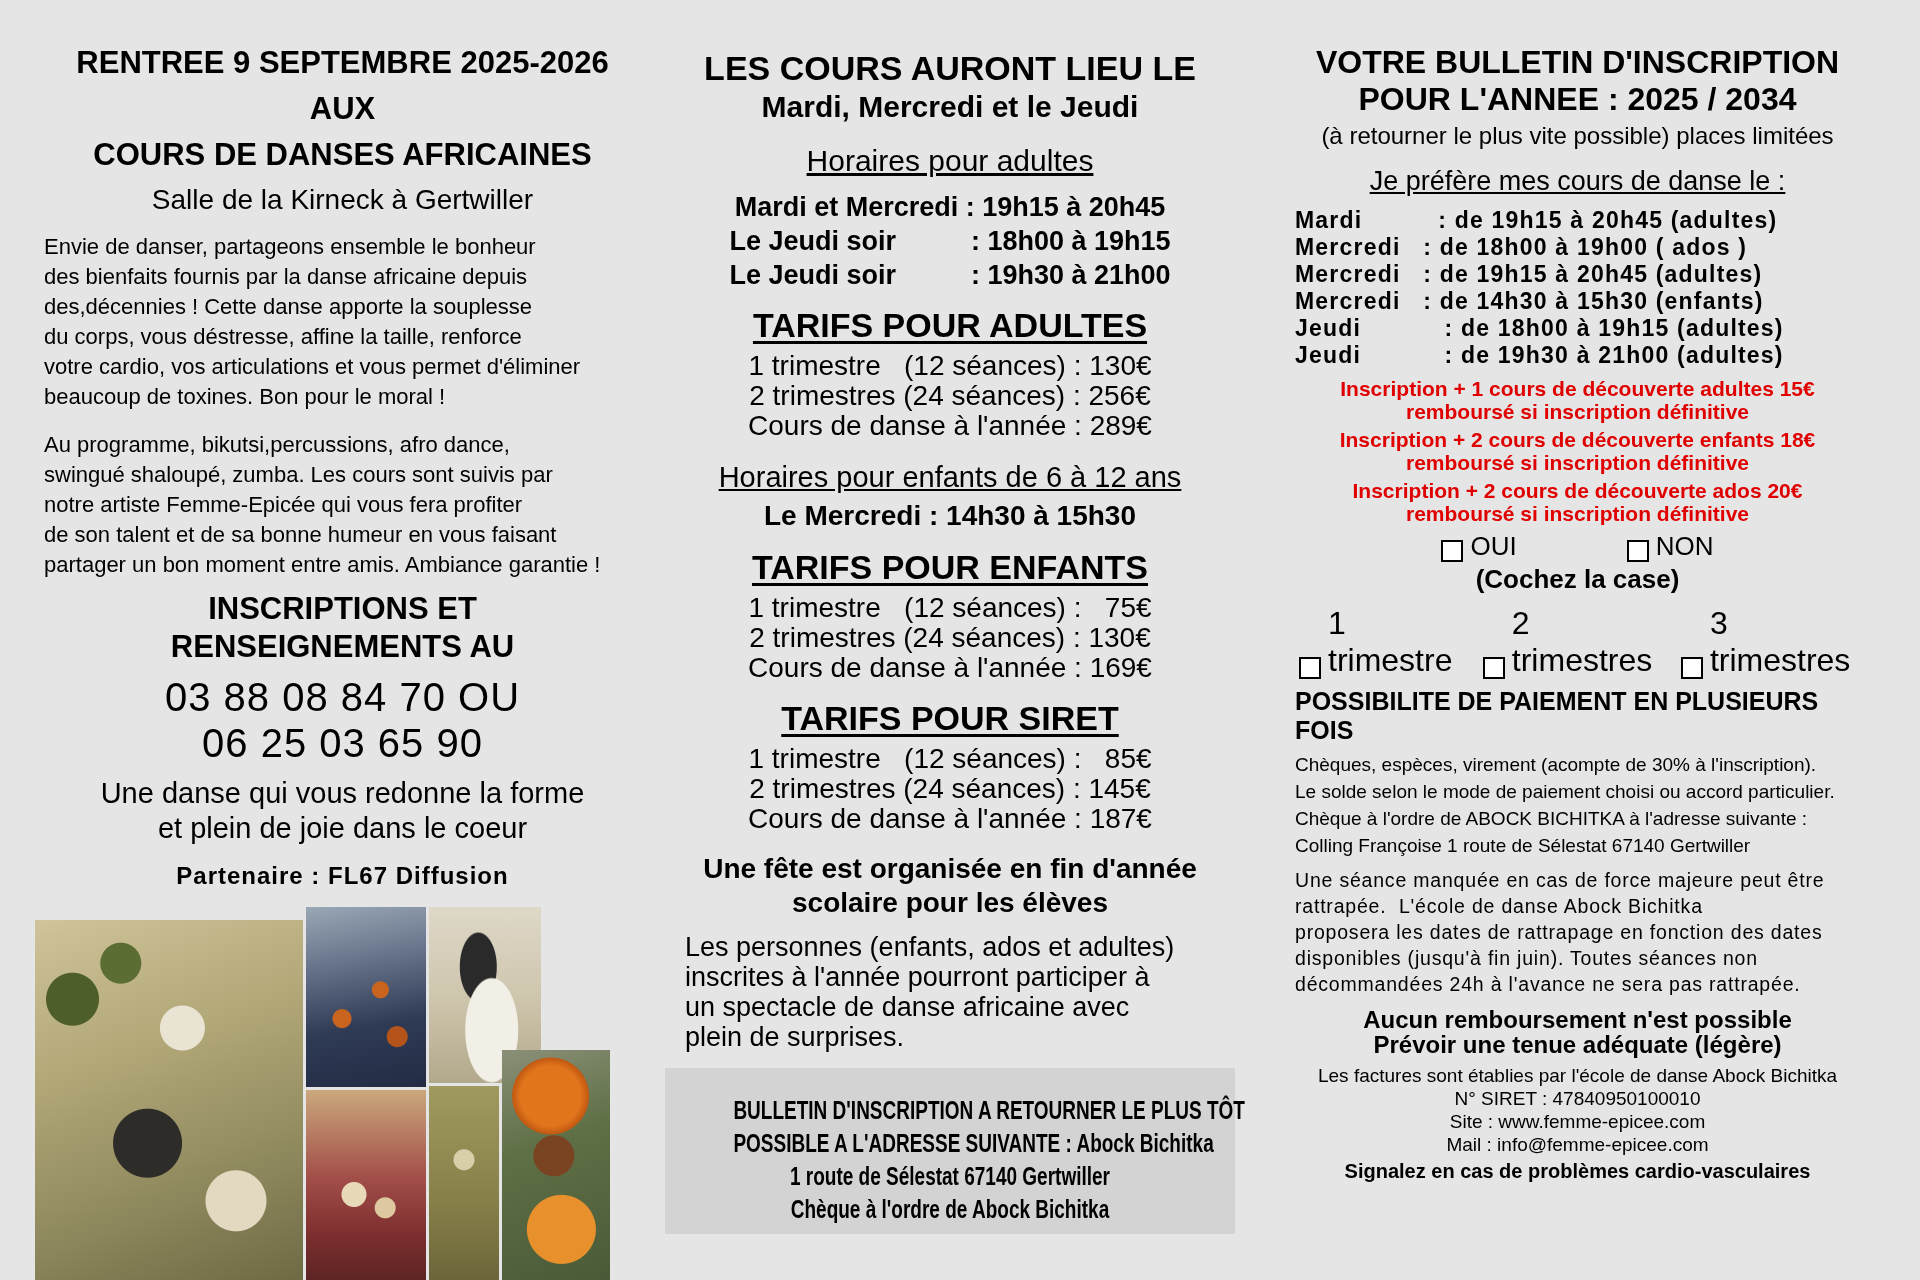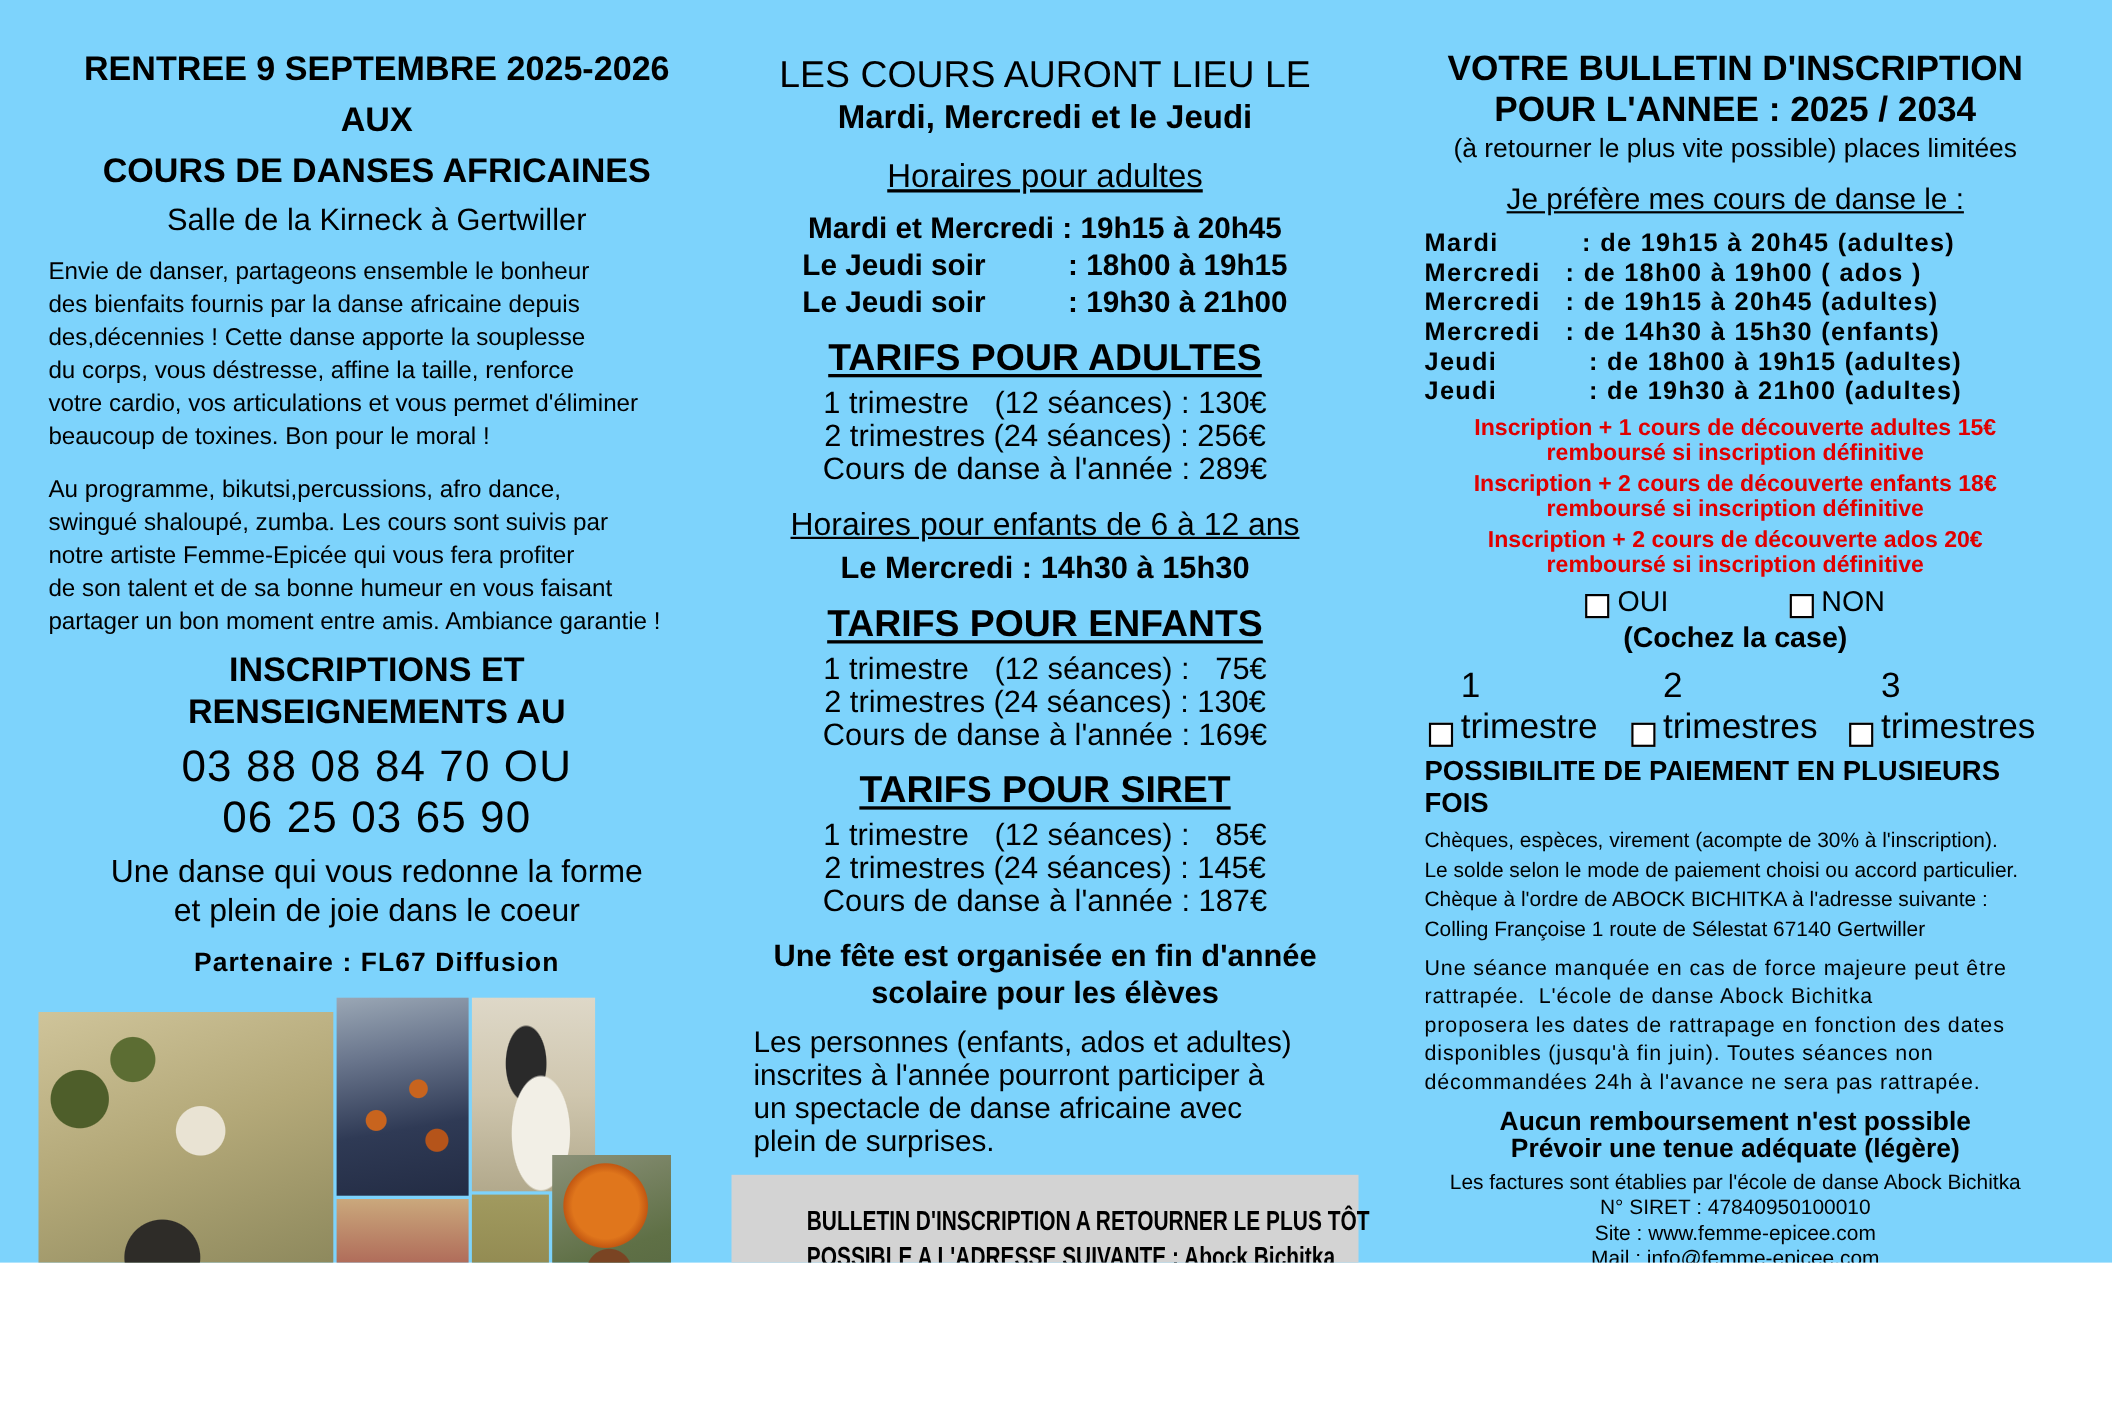--- a/index.html
+++ b/index.html
@@ -1,16 +1,16 @@
 <!DOCTYPE html>
 <html><head>
 <meta charset="utf-8">
 <style>
   html,body{margin:0;padding:0;background:#fff;}
-  #page{position:relative;width:1920px;height:1148px;background:#7dd3fc;overflow:hidden;
+  #page{position:relative;width:1920px;height:1280px;background:#e5e5e5;overflow:hidden;
         font-family:"Liberation Sans","DejaVu Sans",sans-serif;color:#000;}
   .abs{position:absolute;}
   .u{text-decoration:underline;}
   .u2{text-decoration:underline;text-decoration-thickness:3px;text-underline-offset:4px;}
   .pre{white-space:pre-wrap;}
   .nw{white-space:pre;}
 
   
   #col-left{left:30px;top:40px;width:625px;}
   .l-title{font-size:31px;font-weight:700;line-height:46px;text-align:center;}
@@ -56,21 +56,21 @@
       linear-gradient(180deg,#a19a5f 0%,#877f48 60%,#6c653a 100%);}
   .ph-d{left:467px;top:145px;width:108px;height:230px;
     background:
       radial-gradient(circle at 45% 20%, #e0761c 0 30px, #c35812 38px, rgba(0,0,0,0) 39px),
       radial-gradient(circle at 48% 46%, #7a4423 0 20px, rgba(0,0,0,0) 21px),
       radial-gradient(circle at 55% 78%, #e8912c 0 34px, rgba(0,0,0,0) 35px),
       linear-gradient(160deg,#8a9078 0%,#5f7046 40%,#4a5a38 100%);}
 
   
   #col-mid{left:685px;top:48px;width:530px;}
-  .m-h1{font-size:34px;font-weight:400;line-height:40px;text-align:center;}
+  .m-h1{font-size:34px;font-weight:700;line-height:40px;text-align:center;}
   .m-h2{font-size:30px;font-weight:700;line-height:38px;text-align:center;}
   .m-hor{font-size:30px;margin-top:18px;text-align:center;}
   .m-sched{font-size:27px;font-weight:700;line-height:34px;margin-top:12px;text-align:center;}
   .m-tarif-t{font-size:34px;font-weight:700;margin-top:14px;text-align:center;}
   .m-prices{font-size:28px;line-height:30px;margin-top:6px;text-align:center;}
   .m-hor-enf{font-size:29px;margin-top:20px;text-align:center;}
   .m-enf-h{font-size:28px;font-weight:700;margin-top:6px;text-align:center;}
   .m-t2{margin-top:16px;}
   .m-fete{font-size:28px;font-weight:700;line-height:34px;margin-top:18px;text-align:center;}
   .m-spect{font-size:27px;line-height:30px;margin-top:12px;text-align:left;}

